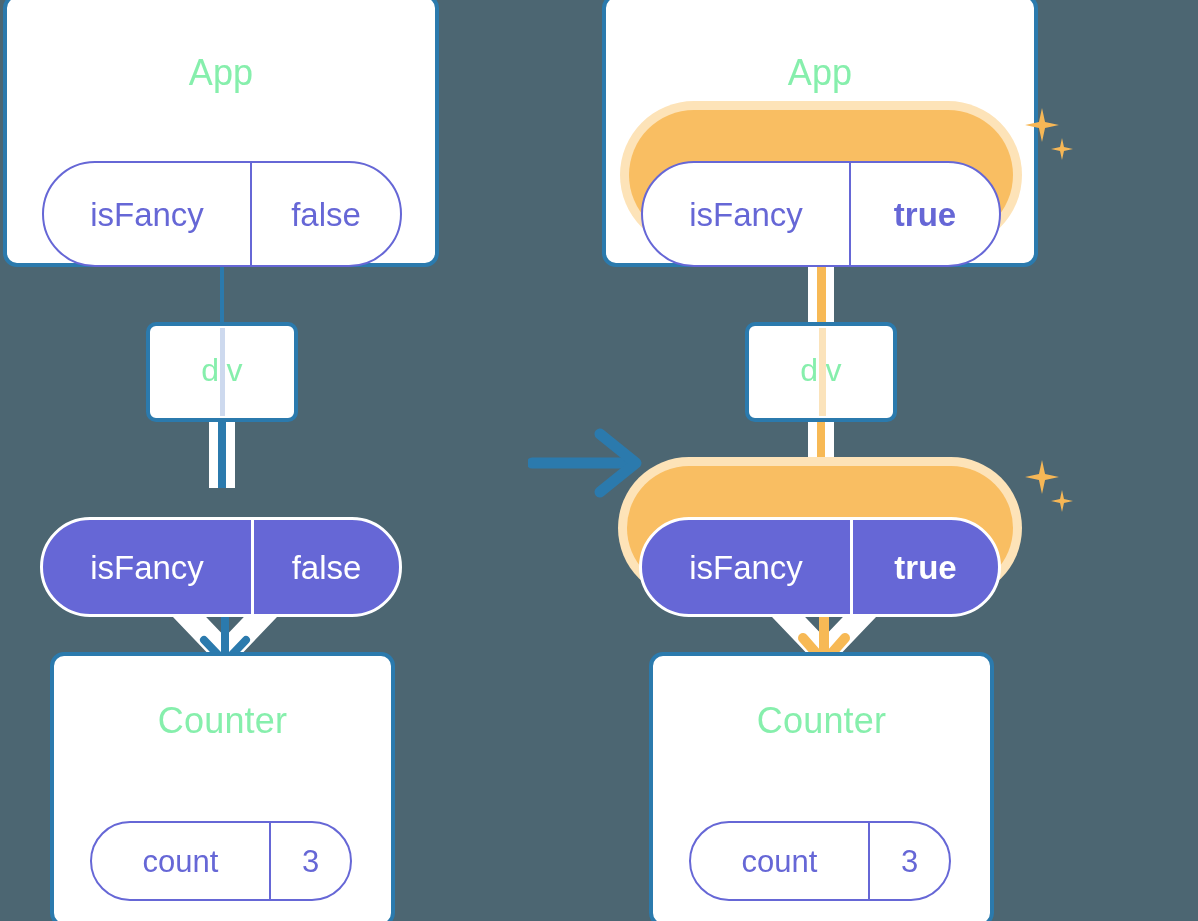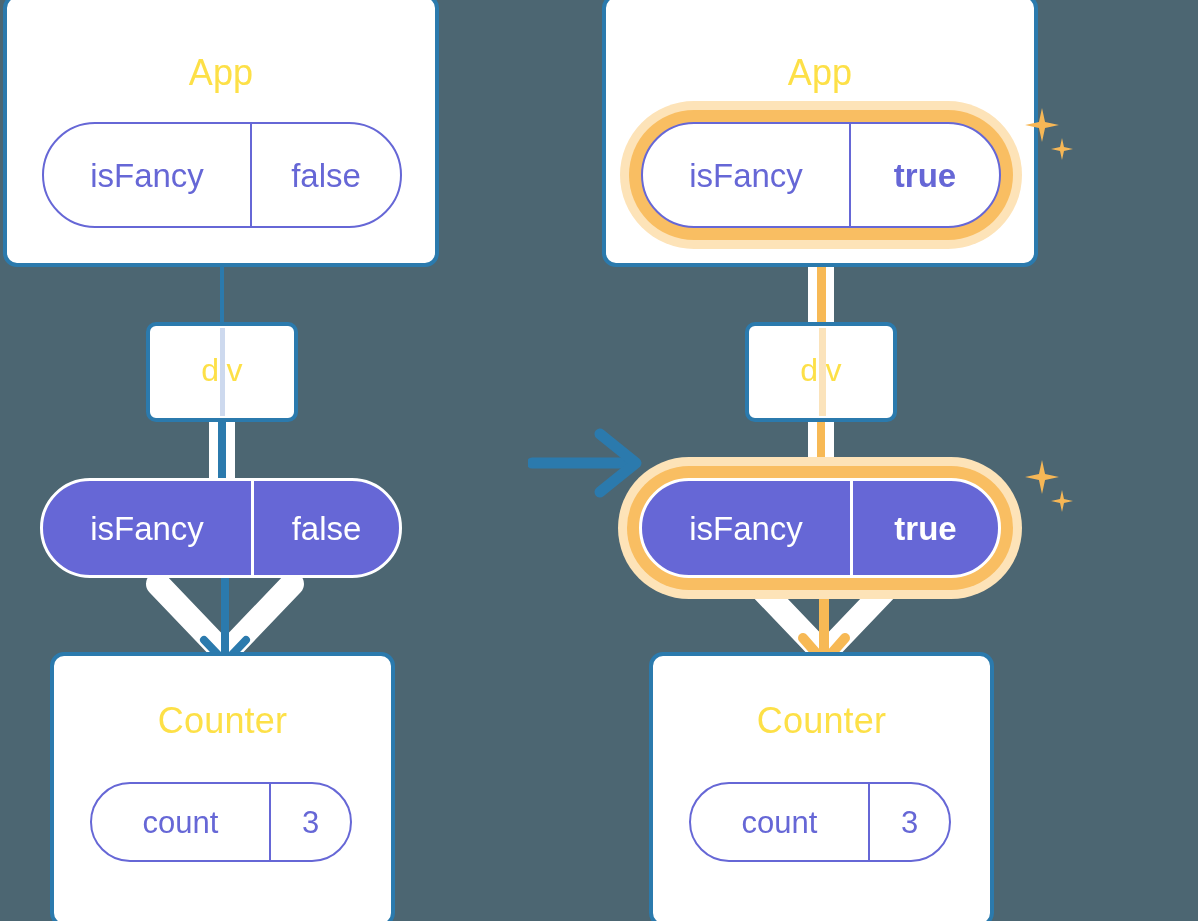--- a/index.html
+++ b/index.html
@@ -34,21 +34,21 @@
     background: #ffffff;
     border: 4px solid #2b7aad;
     border-radius: 14px;
     box-sizing: border-box;
     z-index: 6;
   }
   .comp-title {
     position: absolute;
     left: 0; right: 0;
     text-align: center;
-    color: #fde047;
+    color: #86efac;
     font-size: 36px;
     font-weight: 400;
     letter-spacing: .2px;
     z-index: 7;
     pointer-events: none;
   }
 
   
   .app-box   { left: 3px;  top: -6px;  width: 436px; height: 273px; }
   .app-title { left: 3px;  top: 52px;  width: 436px; }
@@ -63,20 +63,21 @@
   .counter-title { left: 50px;  top: 700px; width: 345px; }
 
   
   .pill {
     position: absolute;
     display: flex;
     align-items: stretch;
     box-sizing: border-box;
     border-radius: 999px;
     z-index: 8;
+    margin-top: 39px;
   }
   .pill .cell {
     display: flex;
     align-items: center;
     justify-content: center;
     font-size: 33px;
     line-height: 1;
     box-sizing: border-box;
     white-space: nowrap;
   }

